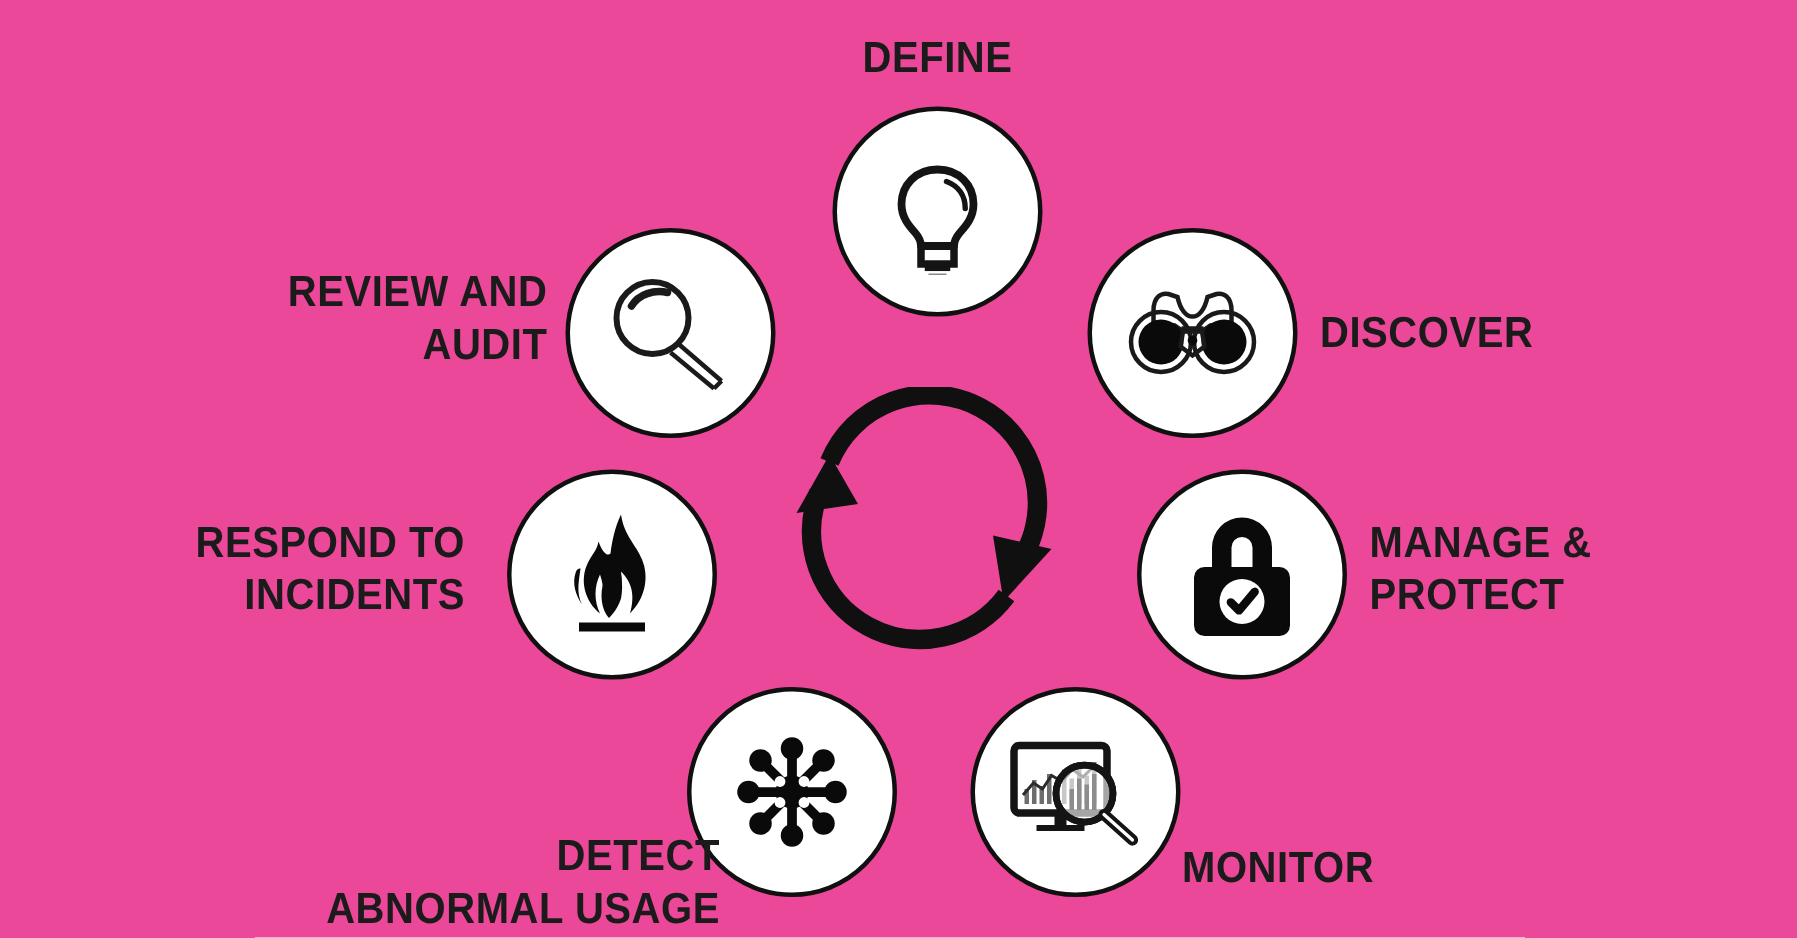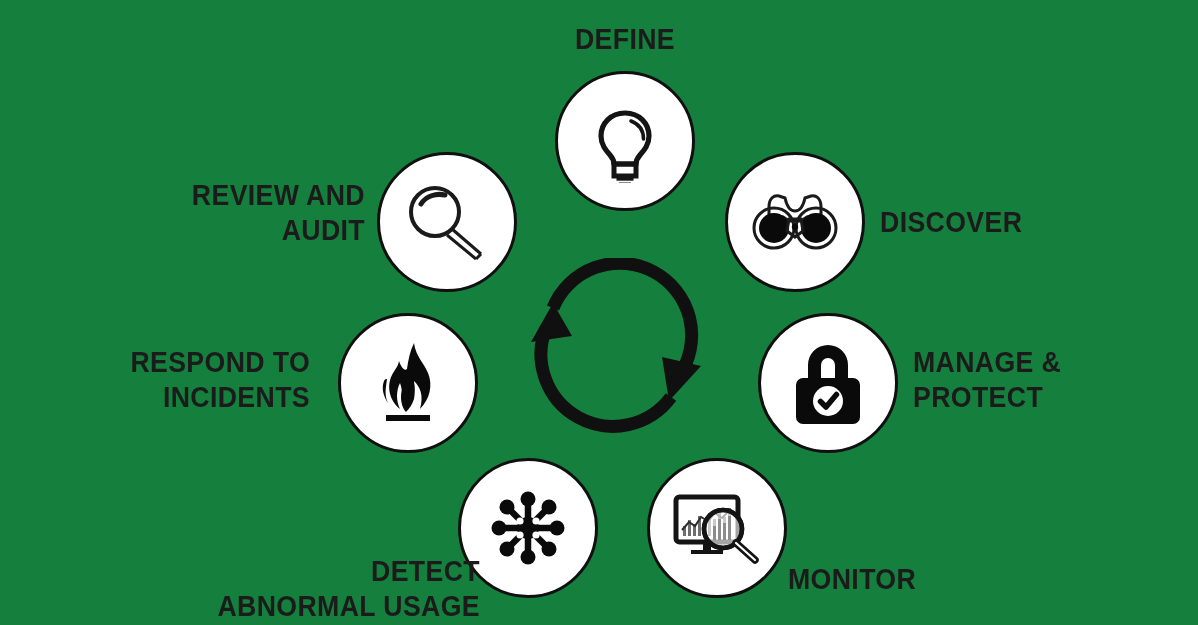--- a/index.html
+++ b/index.html
@@ -9,21 +9,21 @@
     height: 625px;
     background: #ffffff;
     font-family: "Liberation Sans", sans-serif;
     overflow: hidden;
   }
 
   #diagram {
     position: relative;
     width: 1198px;
     height: 625px;
-    background: #15803d;
+    background: #ec4899;
   }
 
   
   .node {
     position: absolute;
     width: 140px;
     height: 140px;
   }
 
   .node-circle {

